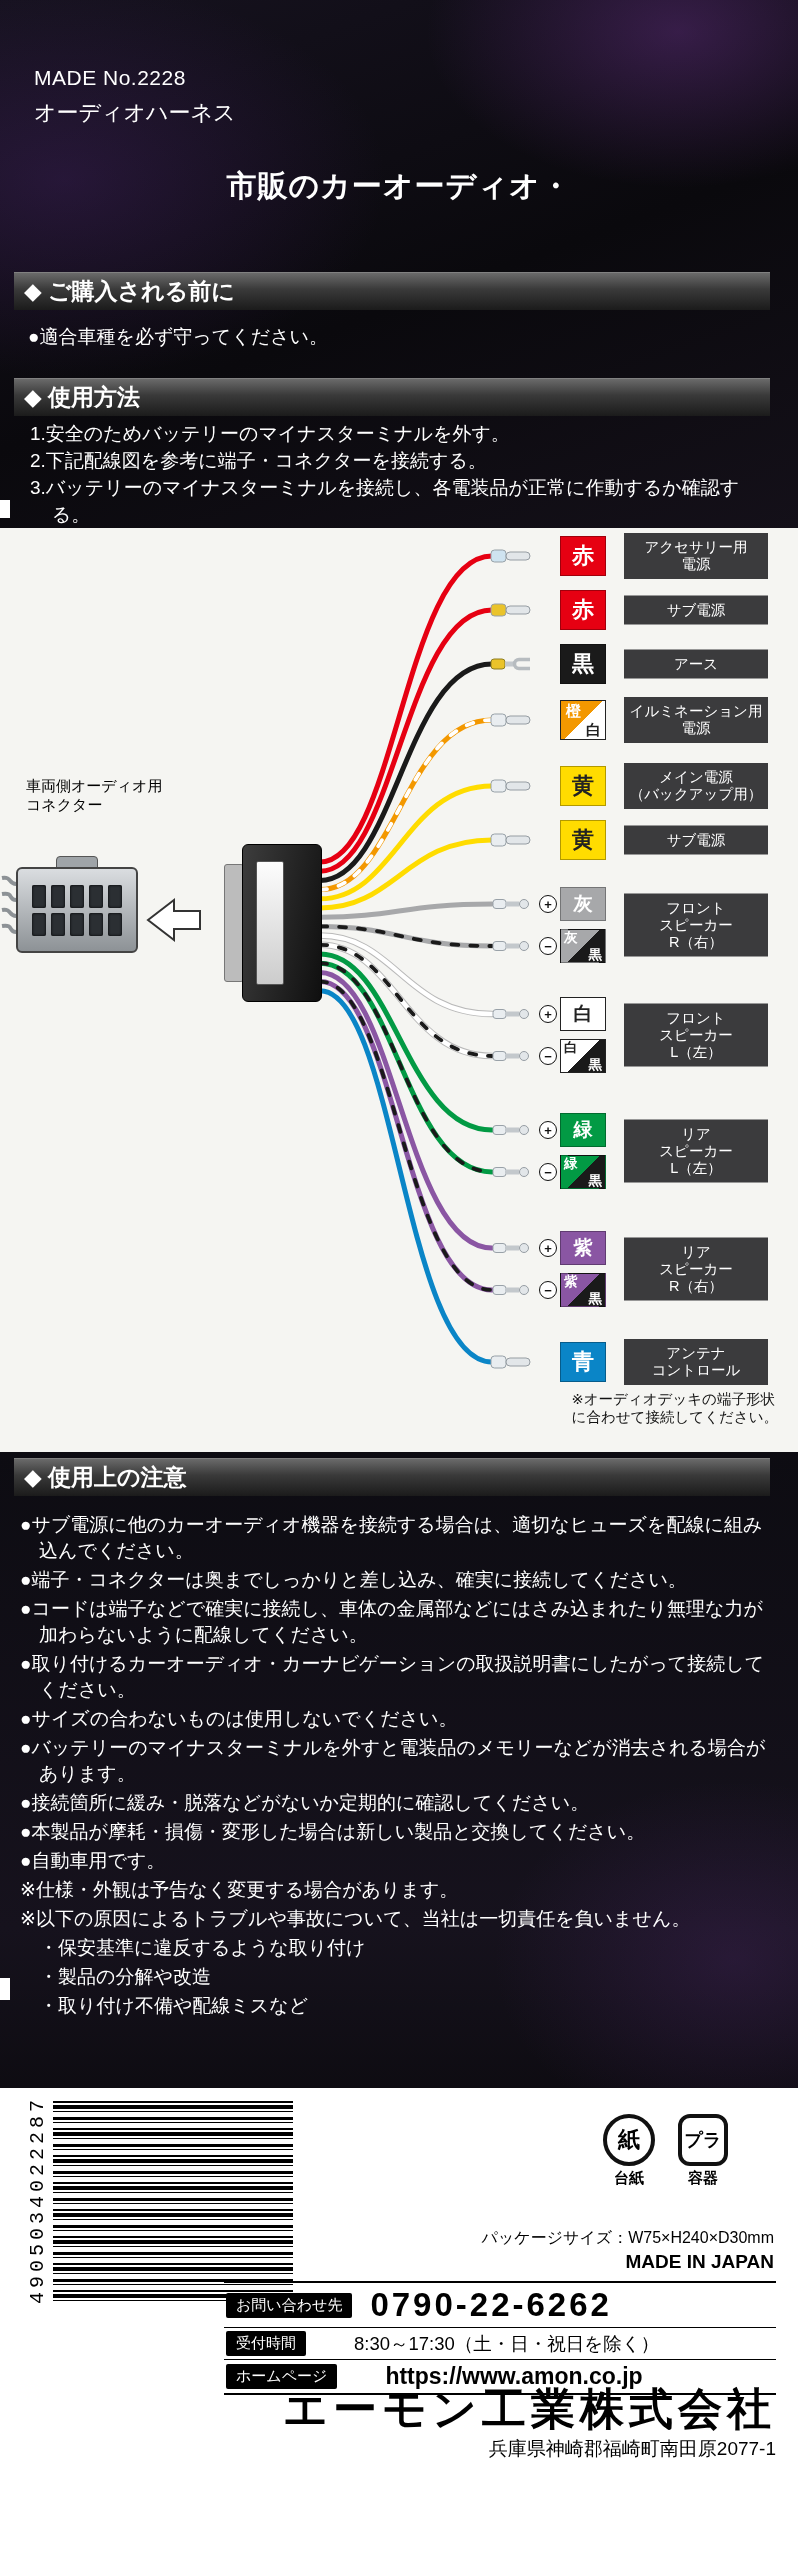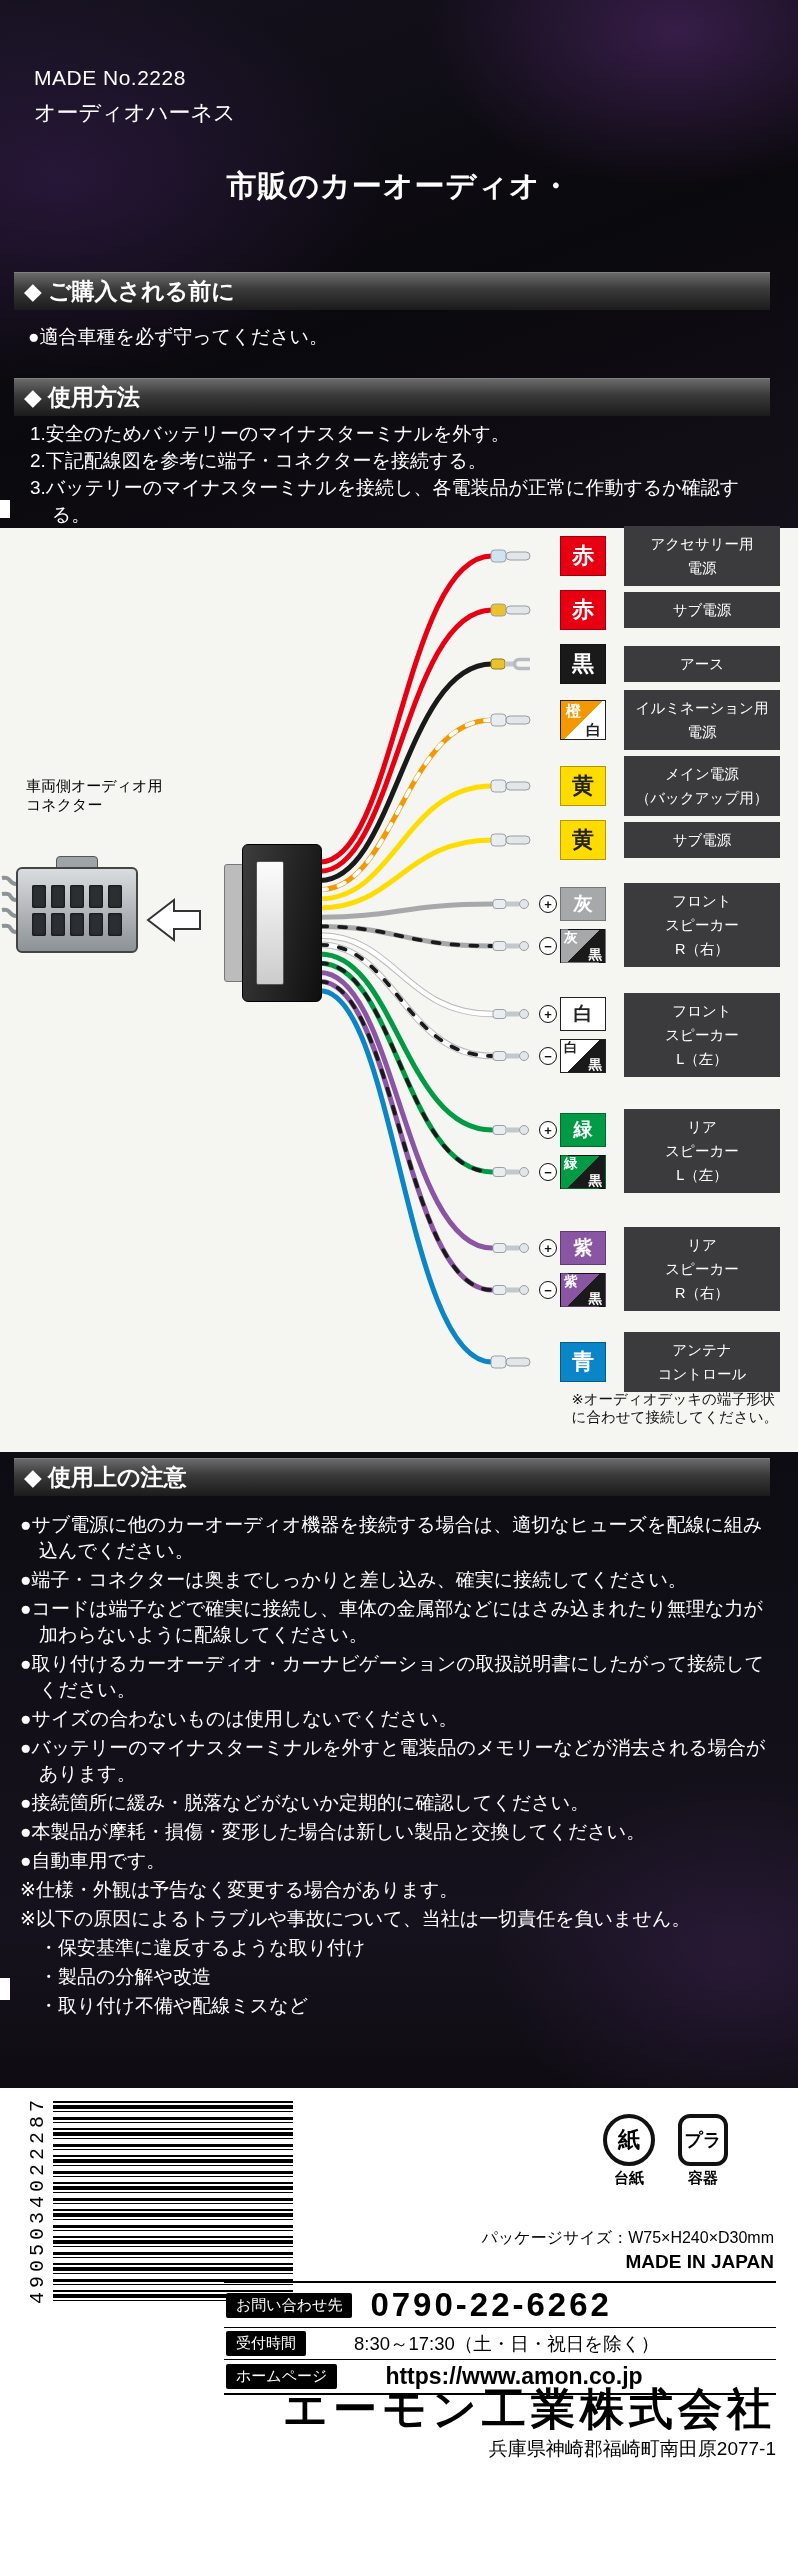--- a/index.html
+++ b/index.html
@@ -62,22 +62,22 @@
   .chip{position:relative;flex:0 0 auto;width:46px;height:40px;display:flex;align-items:center;
     justify-content:center;font-size:22px;font-weight:bold;box-sizing:border-box;
     border:1px solid rgba(0,0,0,.3);}
   .chip.small{height:34px;font-size:19px;}
   .chip.bordered{border:1.5px solid #222;}
   .chip.split i{position:absolute;font-style:normal;font-weight:bold;font-size:15px;line-height:1;}
   .chip .c1{top:2px;left:5px;}
   .chip .c2{bottom:2px;right:4px;}
   .chip.small .c1{top:1px;left:3px;font-size:13.5px;}
   .chip.small .c2{bottom:1px;right:3px;font-size:13.5px;}
-  .wire-label{position:absolute;left:624px;width:156px;transform:translateY(-50%);
-    background:#3b3b3d;color:#fff;font-size:14.5px;line-height:24px;text-align:center;
+  .wire-label{position:absolute;left:624px;width:144px;transform:translateY(-50%);
+    background:#3b3b3d;color:#fff;font-size:14.5px;line-height:17px;text-align:center;
     padding:6px 2px;white-space:pre-line;box-sizing:border-box;}
   .footnote{position:absolute;right:20px;top:862px;color:#111;font-size:14.5px;line-height:18px;}
   
   .bar3{top:6px;}
   .notes-list{position:absolute;left:20px;top:60px;width:756px;color:#fff;}
   .note{font-size:19px;line-height:26px;margin-bottom:3px;padding-left:1em;text-indent:-1em;}
   
   .barcode{position:absolute;left:22px;top:12px;width:272px;height:200px;display:flex;}
   .bc-num{position:relative;width:30px;height:200px;flex:0 0 auto;}
   .bc-num span{position:absolute;left:50%;top:50%;transform:translate(-50%,-50%) rotate(-90deg);

